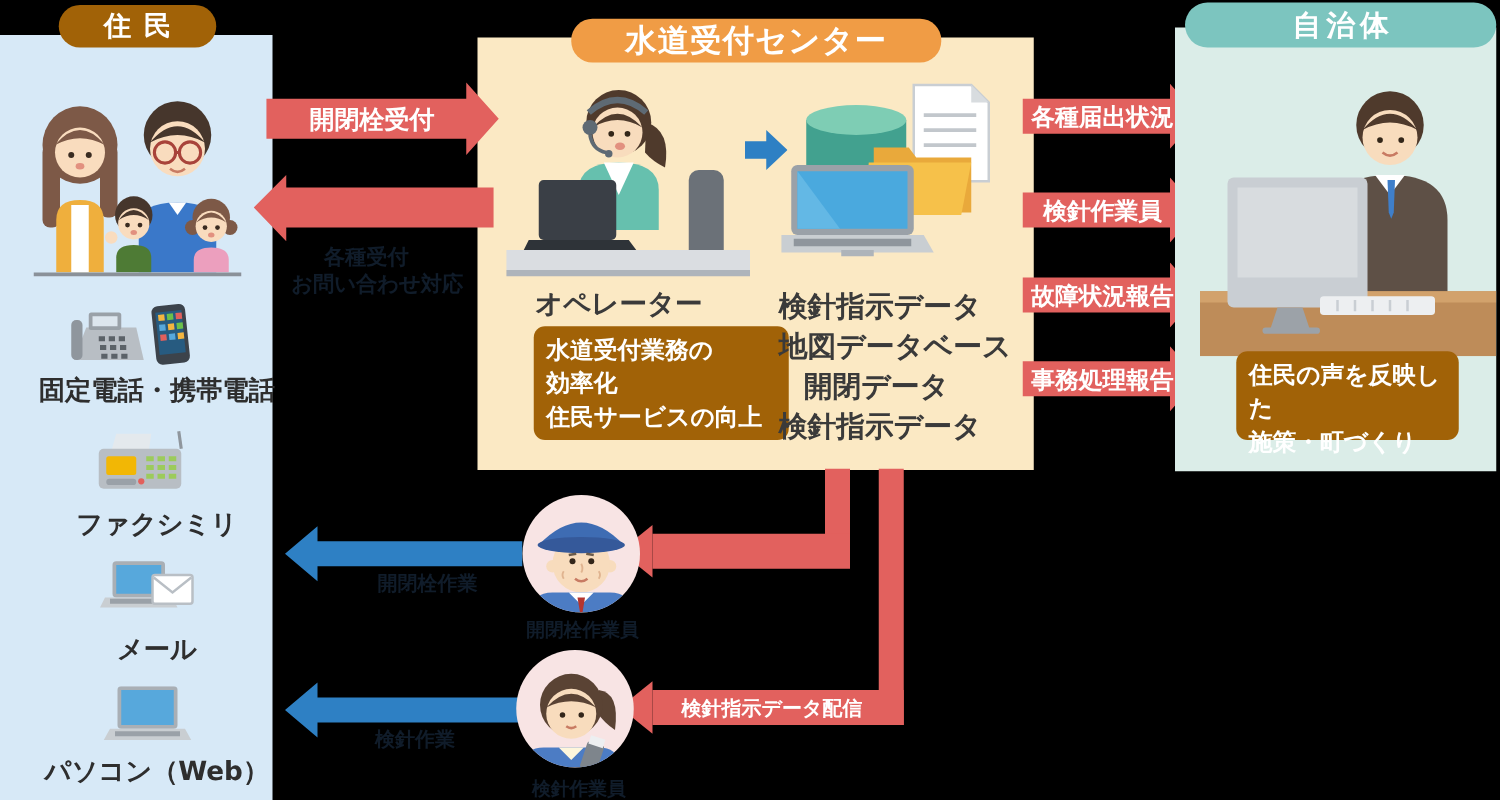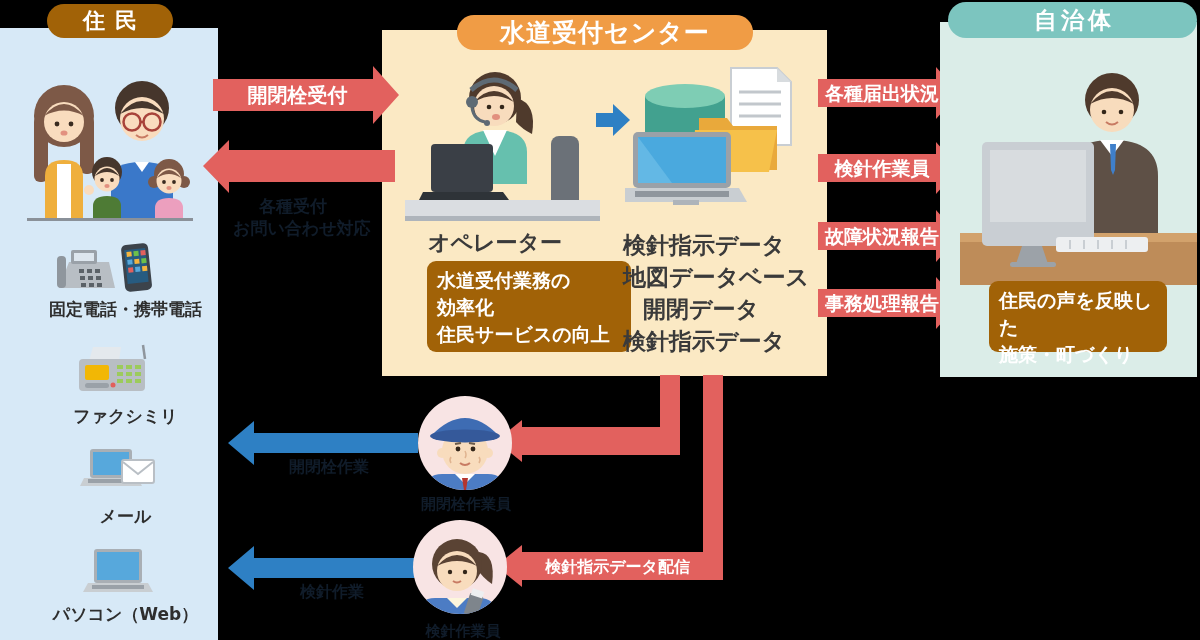--- a/index.html
+++ b/index.html
@@ -5,21 +5,21 @@
   html,body{margin:0;padding:0;background:#000;}
   .canvas{position:relative;width:1200px;height:640px;background:#000;overflow:hidden;
           font-family:"DejaVu Sans","Liberation Sans",sans-serif;}
   .abs{position:absolute;}
   .panel{position:absolute;}
   .badge{position:absolute;display:flex;align-items:center;justify-content:center;
          color:#fff;font-weight:bold;}
   .white-label{position:absolute;color:#fff;font-weight:bold;text-align:center;white-space:nowrap;}
   .dark-label{position:absolute;color:#3a3a3a;font-weight:600;white-space:nowrap;}
   .faint{position:absolute;color:#101c2a;font-weight:600;white-space:nowrap;}
-  .ch-label{position:absolute;left:0;width:251px;text-align:center;font-size:17px;
+  .ch-label{position:absolute;left:0;width:251px;text-align:center;font-size:21px;
             font-weight:600;color:#2e2e2e;white-space:nowrap;}
   .obox{position:absolute;background:#a16207;border-radius:9px;color:#fff;font-weight:bold;
         font-size:19px;line-height:27px;padding:6px 10px;box-sizing:border-box;margin-left:24px;}
   .pipe{position:absolute;background:#e2615e;}
   .pipe-head{position:absolute;width:0;height:0;border-top:21px solid transparent;
              border-bottom:21px solid transparent;border-right:26px solid #e2615e;}
   .avatar{position:absolute;width:94px;height:94px;border-radius:50%;background:#f8e4e4;
           overflow:hidden;}
   svg{display:block;}
 </style>
@@ -253,21 +253,21 @@
   <div class="pipe" style="left:703px;top:375px;width:20px;height:205px;"></div>
   <div class="pipe" style="left:522px;top:552px;width:201px;height:28px;"></div>
   <div class="pipe-head" style="left:496px;top:545px;"></div>
   <div class="white-label" style="left:530px;top:557px;width:175px;font-size:16px;">検針指示データ配信</div>
 
   <div class="abs" style="left:228px;top:419px;">
     <svg width="190" height="48" viewBox="0 0 190 48">
       <polygon points="26,2 0,24 26,46 26,34 190,34 190,14 26,14" fill="#2e80c4"></polygon>
     </svg>
   </div>
-  <div class="faint" style="left:289px;top:457px;font-size:16px;">開閉栓作業</div>
+  <div class="faint" style="left:302px;top:457px;font-size:16px;">開閉栓作業</div>
 
   <div class="abs" style="left:228px;top:544px;">
     <svg width="187" height="48" viewBox="0 0 187 48">
       <polygon points="26,2 0,24 26,46 26,34 187,34 187,14 26,14" fill="#2e80c4"></polygon>
     </svg>
   </div>
   <div class="faint" style="left:300px;top:582px;font-size:16px;">検針作業</div>
 
   <div class="avatar" style="left:418px;top:396px;">
     <svg width="94" height="94" viewBox="0 0 94 94">

